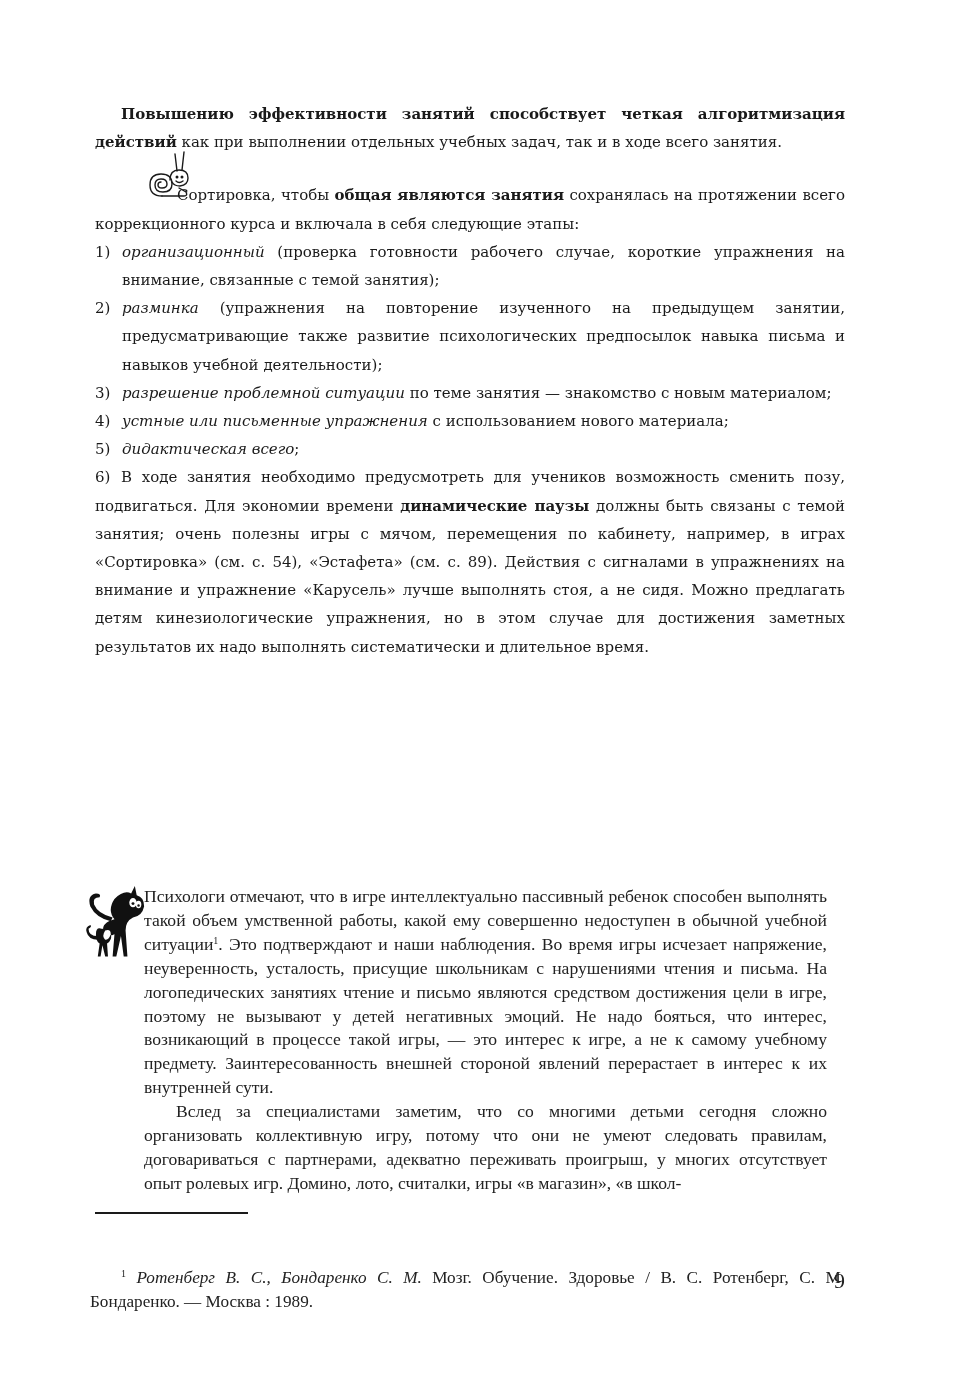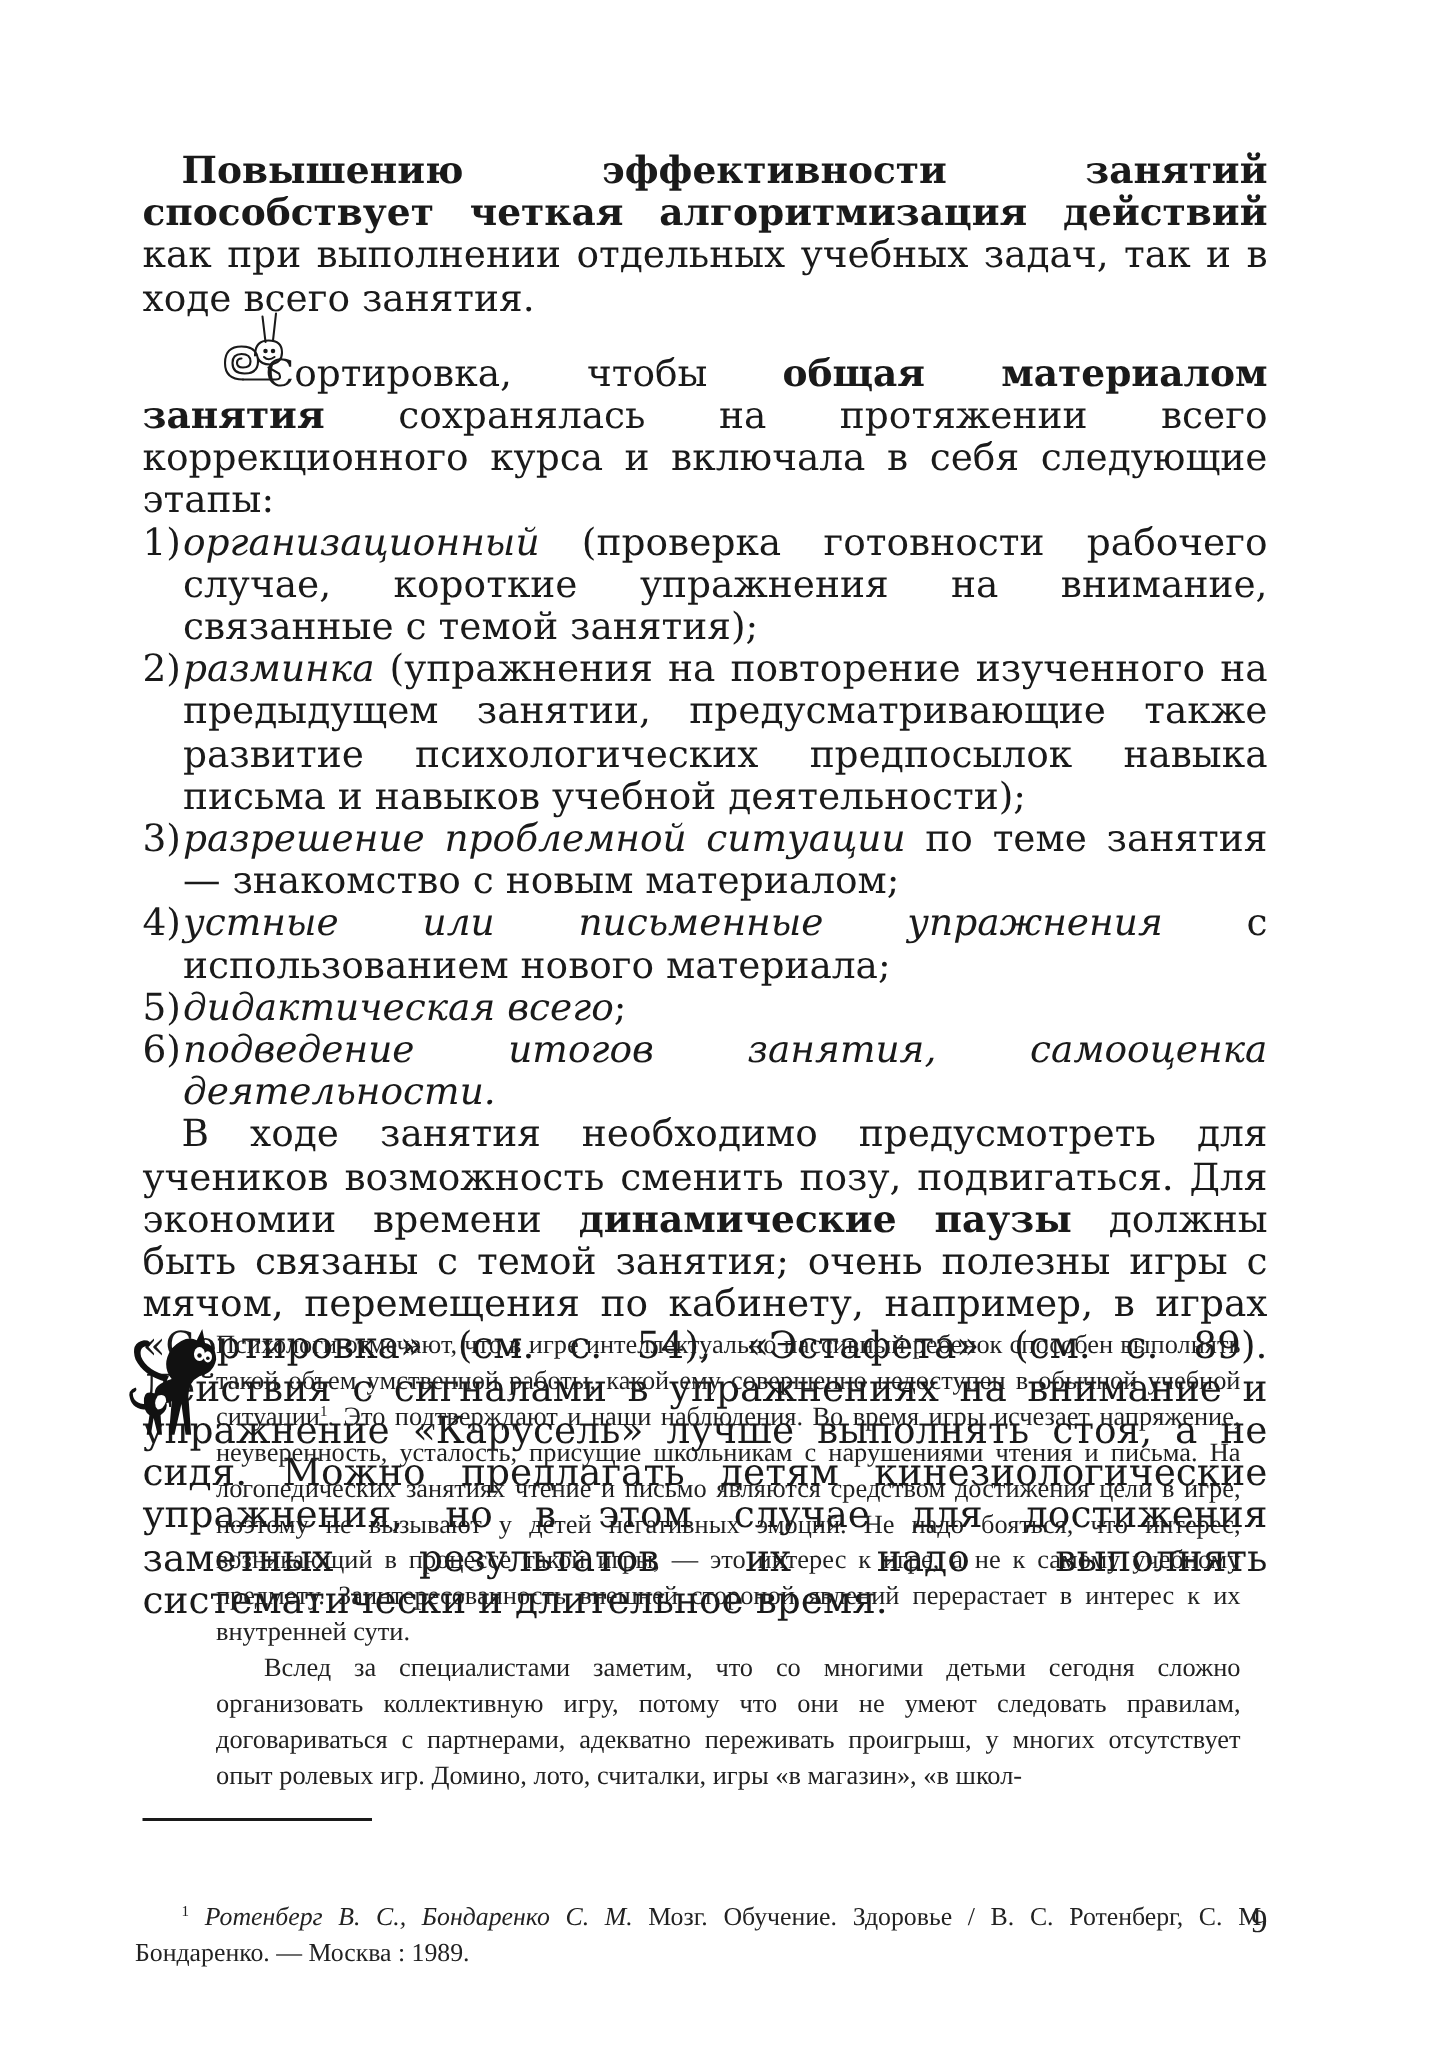--- a/index.html
+++ b/index.html
@@ -3,21 +3,21 @@
 <meta charset="utf-8">
 <style>
   html, body { margin: 0; padding: 0; background: #ffffff; }
   body {
     width: 957px; height: 1376px; position: relative; overflow: hidden;
     font-family: "DejaVu Serif", "Liberation Serif", serif;
     color: #1a1a1a;
   }
   .main {
     position: absolute; left: 95px; top: 100px; width: 750px;
-    font-size: 25px; line-height: 28.2px; text-align: justify;
+    font-size: 15px; line-height: 28.2px; text-align: justify;
   }
   .main p { margin: 0; }
   .indent { text-indent: 26px; }
   .gap { height: 22px; }
   b { font-weight: bold; }
   i { }
   .snail { display: inline-block; width: 56px; height: 26px; vertical-align: -4px; position: relative; }
   .snail svg { position: absolute; left: 25px; top: -28px; }
   ol.steps { list-style: none; margin: 0; padding: 0; }
   ol.steps li { position: relative; padding-left: 27px; }
@@ -58,29 +58,29 @@
           <path d="M16 46 Q4 46 4 35 Q4 24 15 24 Q26 24 26 34 Q26 42 17 42 Q9 42 9 35 Q9 29 15 29 Q21 29 21 34 Q21 38 16 38 Q12 38 12 35 Q12 32 15 32"></path>
           <path d="M16 46 L38 46 Q42 46 40 42 L33 38"></path>
           <path d="M24 30 Q24 20 33 20 Q42 20 42 28 Q42 35 34 36 Q28 36 26 32"></path>
           <path d="M31 21 L29 4"></path>
           <path d="M36 20 L38 2"></path>
           <circle cx="31" cy="27" r="0.8" fill="#1a1a1a"></circle>
           <circle cx="36" cy="27" r="0.8" fill="#1a1a1a"></circle>
           <path d="M30 31 Q33 34 37 31"></path>
         </g>
       </svg>
-    </span><span>Сортировка, чтобы </span><b>общая материалом занятия</b><span> сохранялась на протяжении всего коррекционного курса и включала в себя следующие этапы:</span>
+    </span><span>Сортировка, чтобы </span><b>общая являются занятия</b><span> сохранялась на протяжении всего коррекционного курса и включала в себя следующие этапы:</span>
   </p>
   <ol class="steps">
     <li><span class="num">1)</span><i>организационный</i><span> (проверка готовности рабочего случае, короткие упражнения на внимание, связанные с темой занятия);</span></li>
     <li><span class="num">2)</span><i>разминка</i><span> (упражнения на повторение изученного на предыдущем занятии, предусматривающие также развитие психологических предпосылок навыка письма и навыков учебной деятельности);</span></li>
     <li><span class="num">3)</span><i>разрешение проблемной ситуации</i><span> по теме занятия — знакомство с новым материалом;</span></li>
     <li><span class="num">4)</span><i>устные или письменные упражнения</i><span> с использованием нового материала;</span></li>
     <li><span class="num">5)</span><i>дидактическая всего</i><span>;</span></li>
-    <li><span class="num">6)</span><i>подведение итогов занятия, самооценка деятельности.</i><span></span></li>
+    <li><span class="num">6)</span><span></span></li>
   </ol>
   <p class="indent">
     <span>В ходе занятия необходимо предусмотреть для учеников возможность сменить позу, подвигаться. Для экономии времени </span><b>динамические паузы</b><span> должны быть связаны с темой занятия; очень полезны игры с мячом, перемещения по кабинету, например, в играх «Сортировка» (см. с. 54), «Эстафета» (см. с. 89). Действия с сигналами в упражнениях на внимание и упражнение «Карусель» лучше выполнять стоя, а не сидя. Можно предлагать детям кинезиологические упражнения, но в этом случае для достижения заметных результатов их надо выполнять систематически и длительное время.</span>
   </p>
 </div>
 
 <div class="cat">
   <svg width="88" height="88" viewBox="0 0 95 90">
     <g fill="#111">
 

